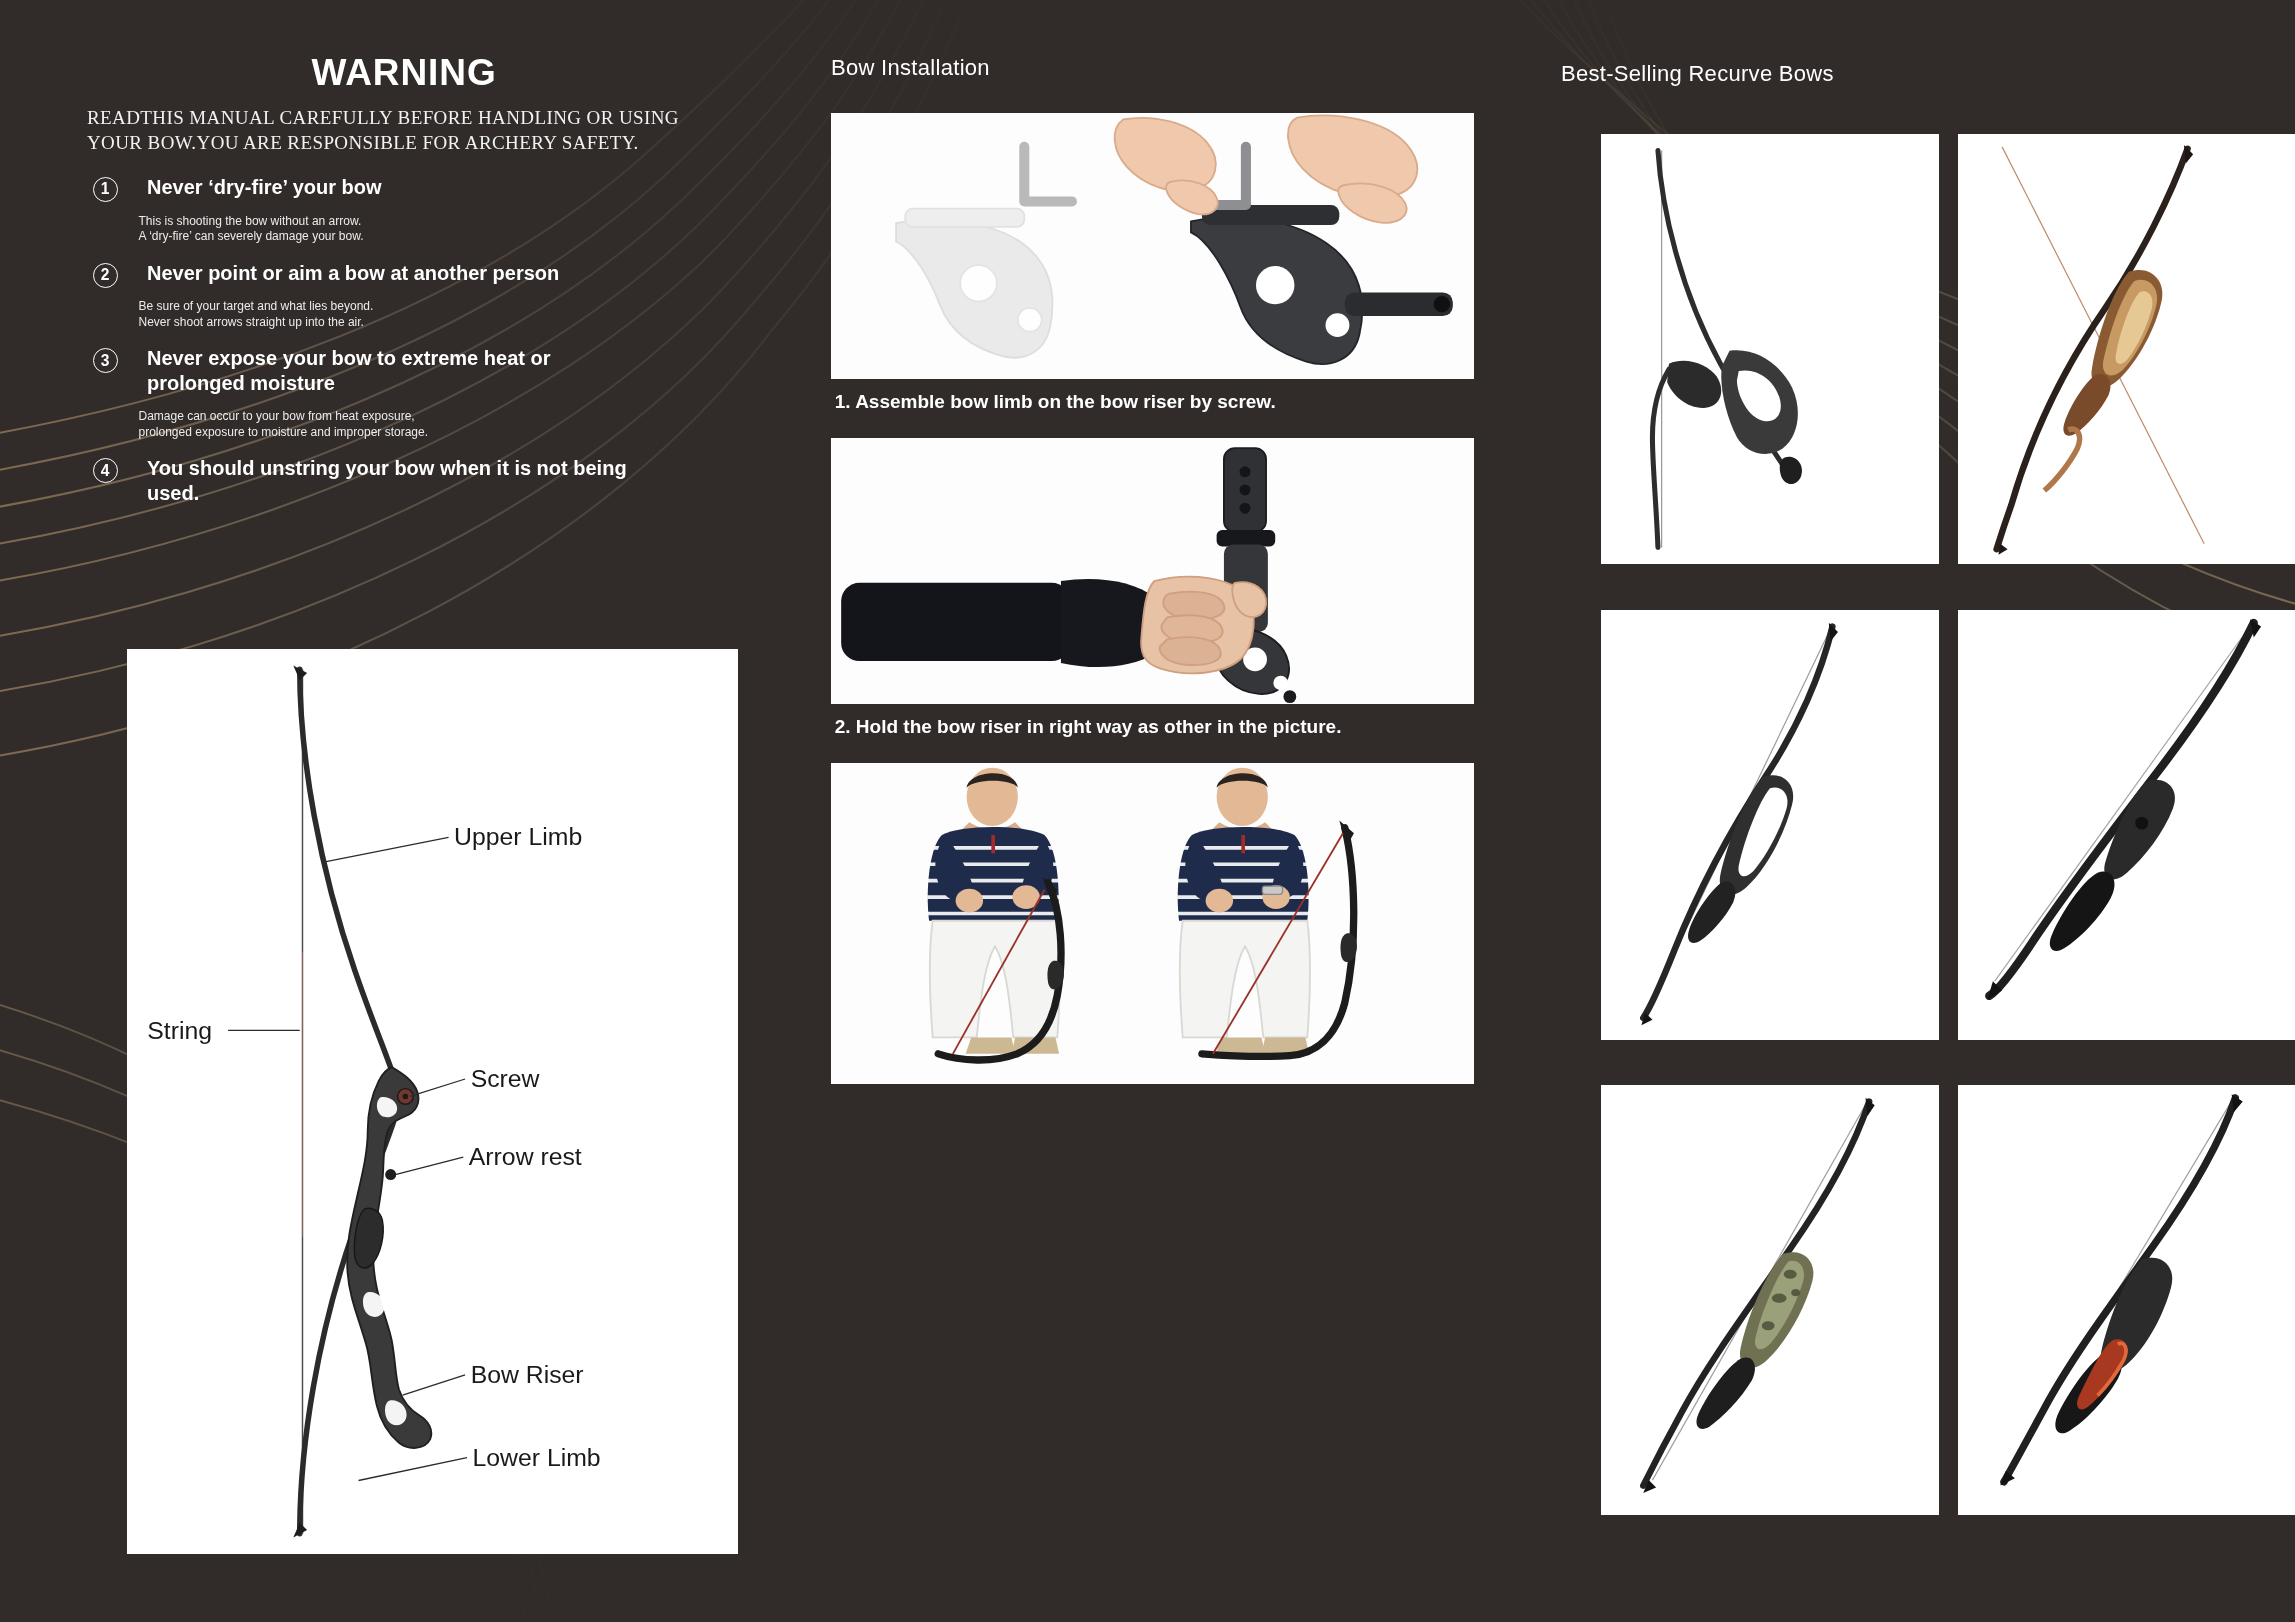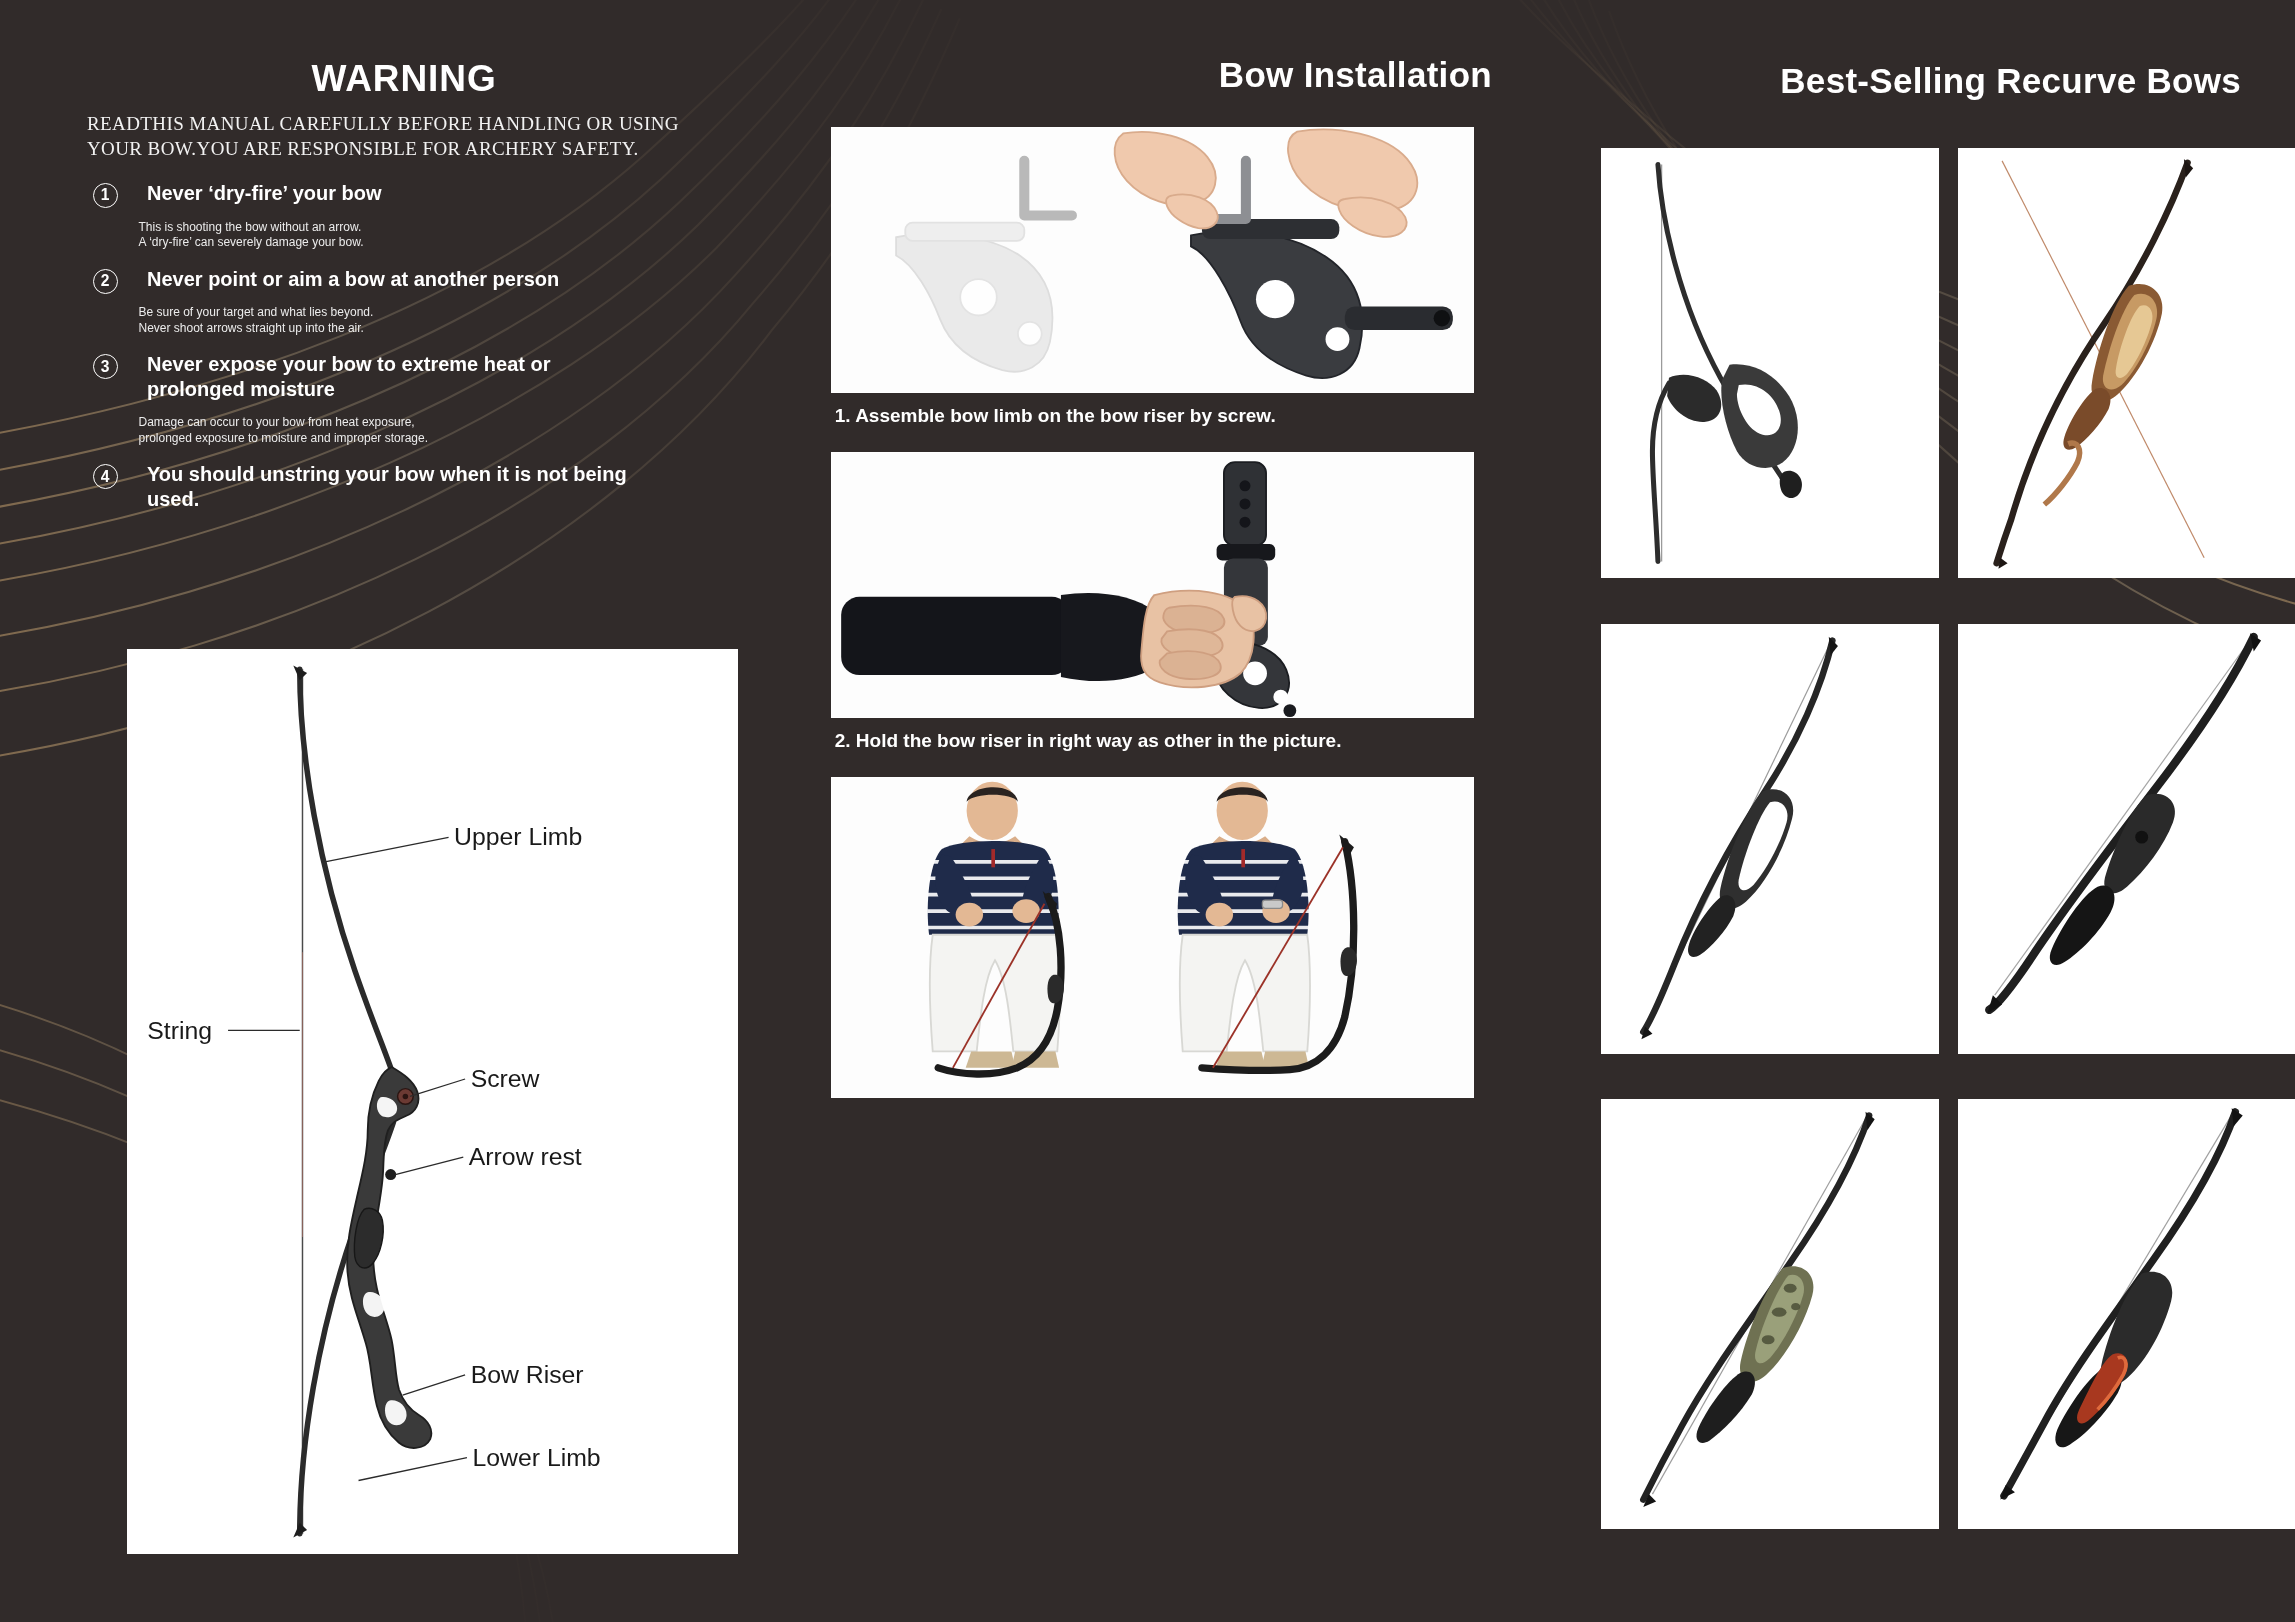--- a/index.html
+++ b/index.html
@@ -13,21 +13,21 @@
     position:relative;
   }
   
   .bg-swoosh { position:absolute; inset:0; pointer-events:none; }
   .bg-swoosh svg { width:100%; height:100%; display:block; }
 
   .page { position:absolute; inset:0; }
 
   
   .col-warning {
-    position:absolute; left:87px; top:58px; width:634px;
+    position:absolute; left:87px; top:52px; width:634px;
   }
   .warning-title {
     font-size:37px; font-weight:bold; letter-spacing:0.9px;
     text-align:center; margin:0 0 11px 0; color:#ffffff;
   }
   .warning-intro {
     font-size:19px; line-height:1.32; letter-spacing:0.4px;
     margin:0 0 20px 0; color:#f2f2f2; text-transform:uppercase;
     font-weight:400;
     font-family:Liberation Serif, serif;
@@ -50,21 +50,21 @@
     position:absolute; left:87px; top:634px;
     width:611px; height:905px;
     background:#0369a1;
   }
   .anatomy-panel svg { width:100%; height:100%; display:block; }
   .lbl { font-family:"Liberation Sans", sans-serif; font-size:27px; fill:#1a1a1a; }
 
   
   .col-install { position:absolute; left:831px; top:55px; width:661px; }
   .col-title {
-    font-size:35px; font-weight:bold; text-align:right;
+    font-size:22px; font-weight:normal; text-align:left;
     margin:0 0 32px 0; letter-spacing:0.3px;
   }
   .step { margin-bottom:24px; }
   .step-img {
     width:643px; background:#ffffff; border:0.9px solid #ffffff;
     position:relative; overflow:hidden;
   }
   .step-img svg { display:block; width:100%; height:100%; }
   .step-cap {
     font-size:19px; font-weight:bold; line-height:1.26;

